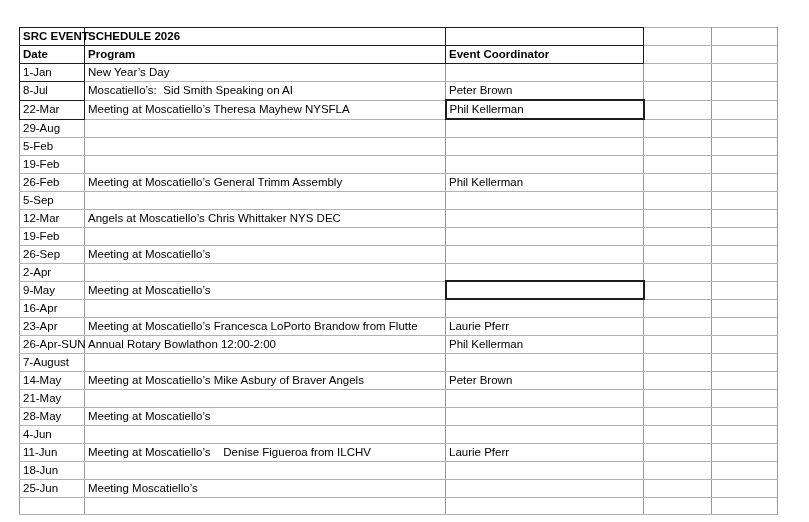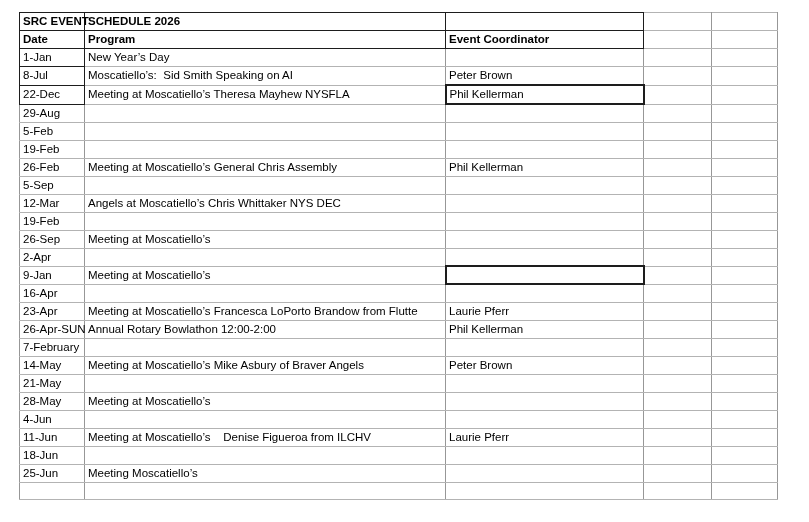--- a/index.html
+++ b/index.html
@@ -4,21 +4,21 @@
 <style>
   * { box-sizing: border-box; }
   html, body {
     margin: 0; padding: 0;
     width: 809px; height: 522px;
     background: #ffffff;
     font-family: "Liberation Sans", sans-serif;
   }
   .sheet {
     position: absolute;
-    left: 19px; top: 12px;
+    left: 19px; top: 27px;
   }
   table {
     border-collapse: collapse;
     table-layout: fixed;
     width: 758px;
   }
   td {
     height: 17.5px;
     padding: 0 0 0 3px;
     font-size: 11.5px;
@@ -73,21 +73,21 @@
     <td></td>
   </tr>
         <tr>
     <td class="c-date dk">8-Jul</td>
     <td class="c-prog">Moscatiello’s:  Sid Smith Speaking on AI</td>
     <td class="c-coord">Peter Brown</td>
     <td></td>
     <td></td>
   </tr>
         <tr>
-    <td class="c-date dk">22-Dec</td>
+    <td class="c-date dk">22-Mar</td>
     <td class="c-prog">Meeting at Moscatiello’s Theresa Mayhew NYSFLA</td>
     <td class="c-coord sel">Phil Kellerman</td>
     <td></td>
     <td></td>
   </tr>
         <tr>
     <td class="c-date">29-Aug</td>
     <td class="c-prog"></td>
     <td class="c-coord"></td>
     <td></td>
@@ -102,21 +102,21 @@
   </tr>
         <tr>
     <td class="c-date">19-Feb</td>
     <td class="c-prog"></td>
     <td class="c-coord"></td>
     <td></td>
     <td></td>
   </tr>
         <tr>
     <td class="c-date">26-Feb</td>
-    <td class="c-prog">Meeting at Moscatiello’s General Chris Assembly</td>
+    <td class="c-prog">Meeting at Moscatiello’s General Trimm Assembly</td>
     <td class="c-coord">Phil Kellerman</td>
     <td></td>
     <td></td>
   </tr>
         <tr>
     <td class="c-date">5-Sep</td>
     <td class="c-prog"></td>
     <td class="c-coord"></td>
     <td></td>
     <td></td>
@@ -143,21 +143,21 @@
     <td></td>
   </tr>
         <tr>
     <td class="c-date">2-Apr</td>
     <td class="c-prog"></td>
     <td class="c-coord"></td>
     <td></td>
     <td></td>
   </tr>
         <tr>
-    <td class="c-date">9-Jan</td>
+    <td class="c-date">9-May</td>
     <td class="c-prog">Meeting at Moscatiello’s</td>
     <td class="c-coord sel"></td>
     <td></td>
     <td></td>
   </tr>
         <tr>
     <td class="c-date">16-Apr</td>
     <td class="c-prog"></td>
     <td class="c-coord"></td>
     <td></td>
@@ -171,21 +171,21 @@
     <td></td>
   </tr>
         <tr>
     <td class="c-date">26-Apr-SUN</td>
     <td class="c-prog">Annual Rotary Bowlathon 12:00-2:00</td>
     <td class="c-coord">Phil Kellerman</td>
     <td></td>
     <td></td>
   </tr>
         <tr>
-    <td class="c-date">7-February</td>
+    <td class="c-date">7-August</td>
     <td class="c-prog"></td>
     <td class="c-coord"></td>
     <td></td>
     <td></td>
   </tr>
         <tr>
     <td class="c-date">14-May</td>
     <td class="c-prog">Meeting at Moscatiello’s Mike Asbury of Braver Angels</td>
     <td class="c-coord">Peter Brown</td>
     <td></td>

